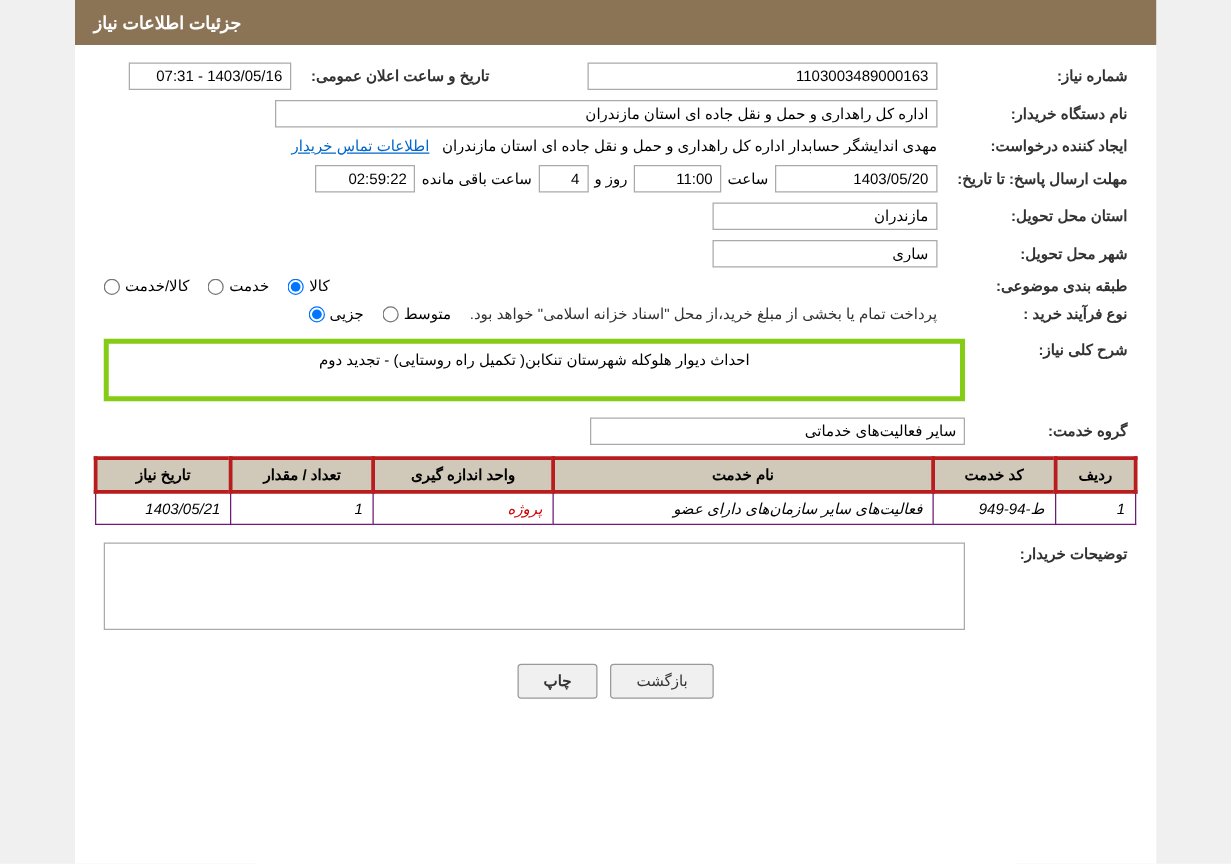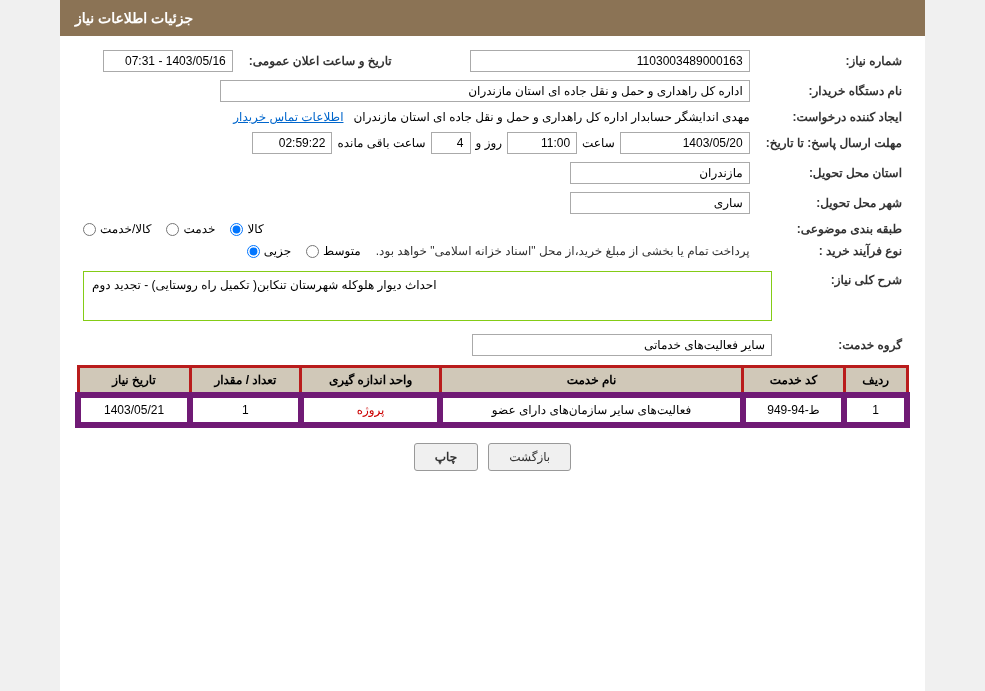--- a/index.html
+++ b/index.html
@@ -100,23 +100,23 @@
       margin-top: 5px;
     }
     .services-table th {
       background: #d0c8b8;
       border: 3px solid #b91c1c;
       padding: 5px 8px;
       text-align: center;
       font-weight: bold;
     }
     .services-table td {
-      border: 6px solid #701a75;
+      border: 1px solid #701a75;
       padding: 5px 8px;
-      text-align: center;
+      font-style: italic;
     }
     .services-table tr:nth-child(even) { background: #f9f9f9; }
     .btn-area {
       text-align: center;
       padding: 15px;
       display: flex;
       justify-content: center;
       gap: 10px;
     }
     .btn {
@@ -130,25 +130,25 @@
     .btn-print {
       background: #f0f0f0;
       color: #333;
       font-weight: bold;
     }
     .btn-back {
       background: #f0f0f0;
       color: #333;
     }
     .description-box {
-      border: 1px solid #84cc16;
+      border: 4px solid #84cc16;
       padding: 6px 8px;
       background: #fff;
       min-height: 50px;
-      text-align: left;
+      text-align: center;
       direction: rtl;
     }
   </style>
 </head>
 <body>
 
 <div class="page-container">
 
   <div class="header-bar">
     <span>جزئیات اطلاعات نیاز</span>
@@ -287,20 +287,30 @@
           <td>1</td>
           <td>ط-94-949</td>
           <td>فعالیت‌های سایر سازمان‌های دارای عضو</td>
           <td style="color:#cc0000;">پروژه</td>
           <td>1</td>
           <td>1403/05/21</td>
         </tr>
       </tbody>
     </table>
 
+    <table class="info-table" style="margin-top:10px;">
+      <tbody>
+          <tr>
+        <td class="label-cell" style="vertical-align:top; padding-top:6px; width:130px;">توضیحات خریدار:</td>
+        <td>
+          <textarea class="textarea-notes" style=""></textarea>
+        </td>
+      </tr>
+    </tbody>
+      </table>
 
     <div class="btn-area">
       <button class="btn btn-back">بازگشت</button>
       <button class="btn btn-print">چاپ</button>
     </div>
 
   </div>
 </div>
 
 </body></html>

